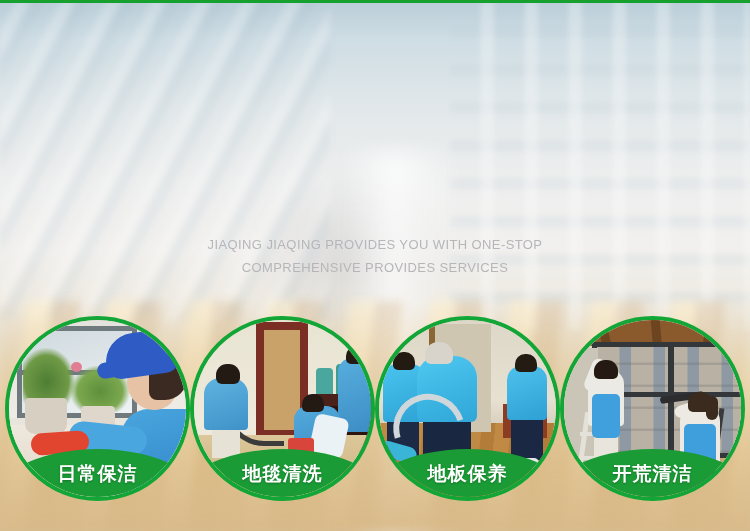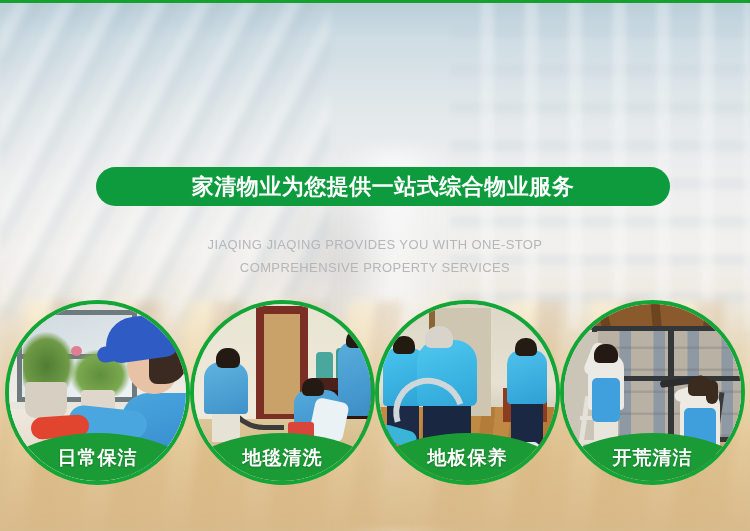--- a/index.html
+++ b/index.html
@@ -141,21 +141,21 @@
   }
   .subtitle-en span { display:block; }
 
   
   .circle-row {
     position:absolute; left:0; top:300px; width:750px; height:231px;
     z-index:7;
   }
   .photo-circle {
     position:absolute;
-    top:0;
+    top:16px;
     width:185px; height:185px;
     border-radius:50%;
     border:4px solid #12a637;
     overflow:hidden;
     background:#cfc7b8;
   }
   .photo-circle:nth-of-type(1) { left:5px;   }
   .photo-circle:nth-of-type(2) { left:190px; }
   .photo-circle:nth-of-type(3) { left:375px; }
   .photo-circle:nth-of-type(4) { left:560px; }
@@ -299,27 +299,24 @@
   <div class="bg-base"></div>
   <div class="bg-streaks-left"></div>
   <div class="bg-grid-right"></div>
   <div class="bg-soft-blob"></div>
   <div class="bg-shaft"></div>
   <div class="bg-warm"></div>
 
   <div class="top-rule"></div>
 
 
-  <div class="pill-banner">
-    <span class="pill-banner-text">家清物业为您提供一站式综合物业服务</span>
-  </div>
 
   <div class="subtitle-en">
     <span>JIAQING JIAQING PROVIDES YOU WITH ONE-STOP</span>
-    <span>COMPREHENSIVE PROPERTY SERVICES</span>
+    <span>COMPREHENSIVE PROVIDES SERVICES</span>
   </div>
 
   <div class="circle-row">
 
     <div class="photo-circle">
       <div class="photo-art">
         <div class="ph p1-wall"></div>
           <div class="ph p1-window"></div>
           <div class="ph p1-wmull"></div>
         <div class="ph p1-sill"></div>

